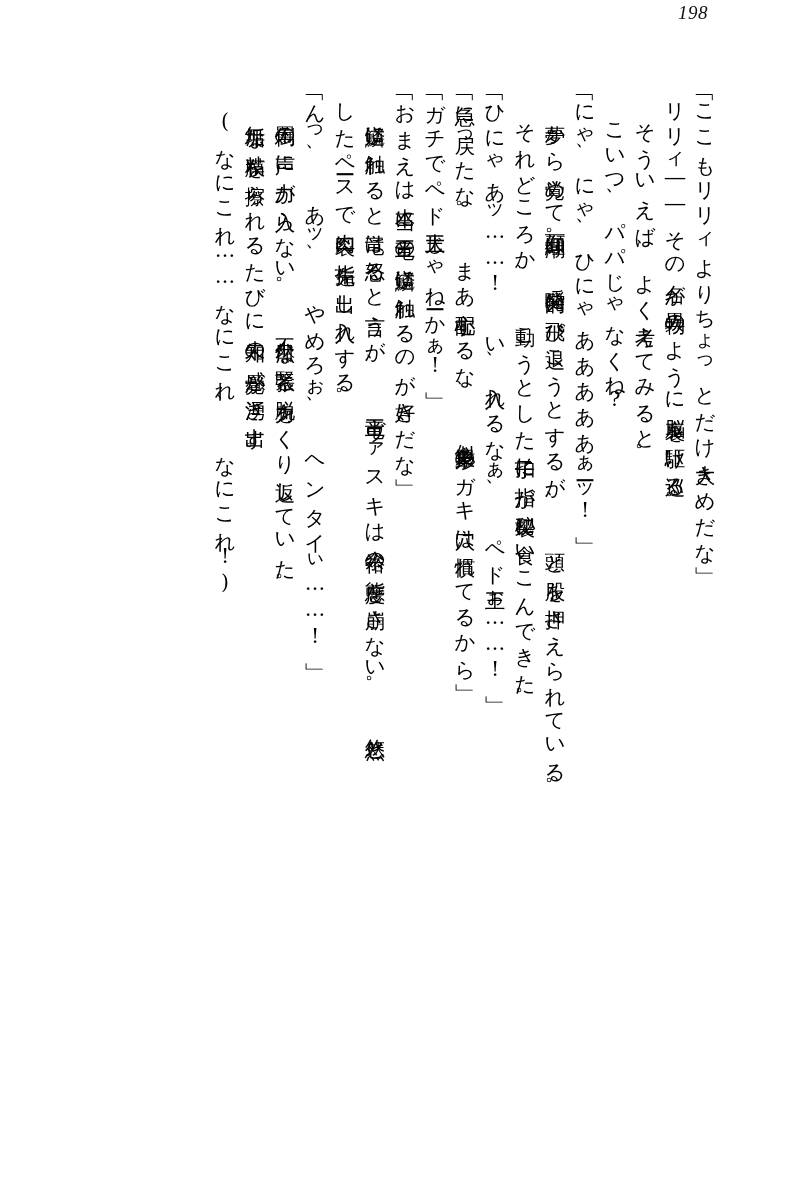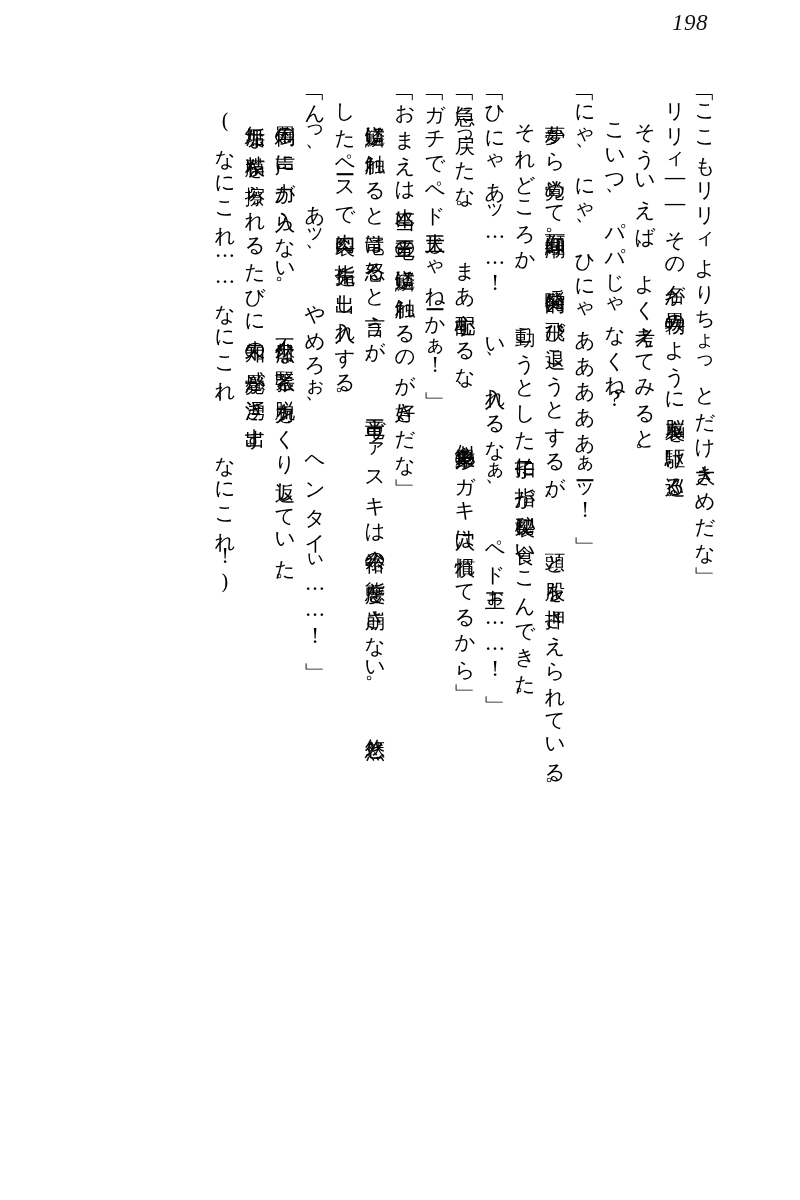--- a/index.html
+++ b/index.html
@@ -21,25 +21,25 @@
     left: 0;
     top: 0;
     width: 800px;
     height: 1200px;
     background: #ffffff;
   }
 
   
   .page-number {
     position: absolute;
-    top: 10px;
+    top: 2px;
     right: 92px;
     font-family: "Liberation Serif", serif;
     font-style: italic;
-    font-size: 23px;
+    font-size: 19px;
     letter-spacing: 0.5px;
     color: #111111;
   }
 
   
   .text-block {
     position: absolute;
     top: 88px;
     right: 85px;
     left: 60px;

